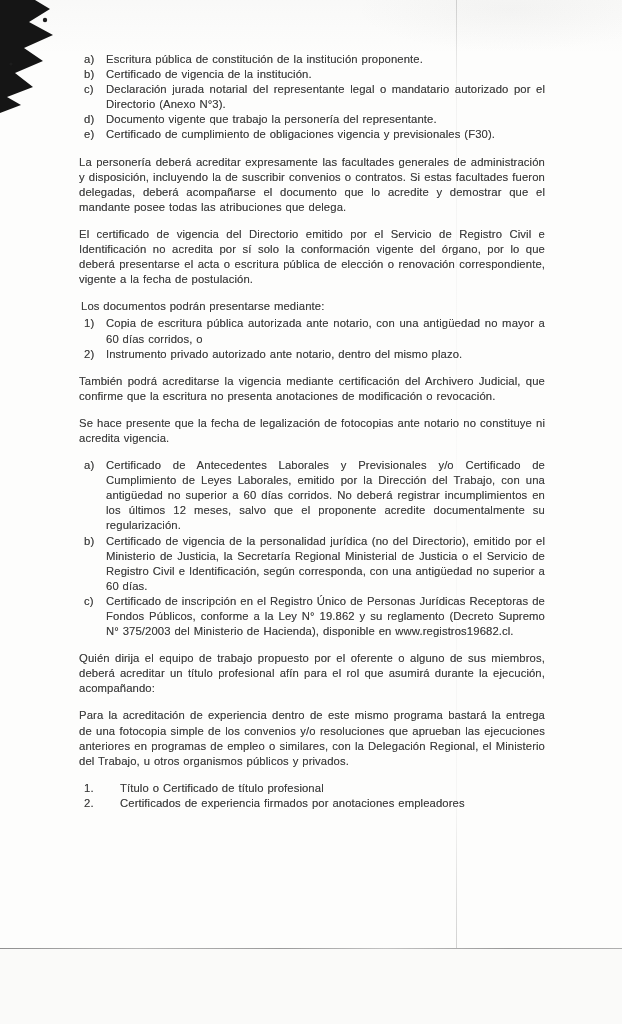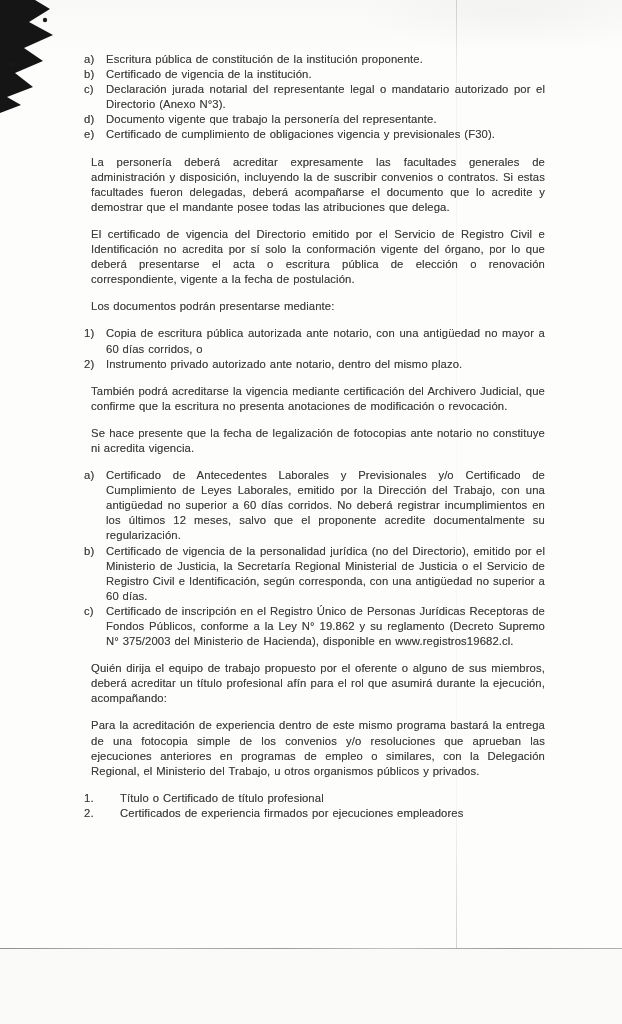--- a/index.html
+++ b/index.html
@@ -48,22 +48,22 @@
   .content {
     position: absolute; left: 79px; top: 52px; width: 466px;
     color: #3e3e3e;
     font-size: 11.3px;
     line-height: 15.1px;
     text-align: justify;
     letter-spacing: 0.1px;
     word-spacing: 0.6px;
     text-shadow: 0 0 0.6px rgba(62,62,62,0.55);
   }
-  .block { margin: 0 0 12px 12px; }
-  .intro { margin: 12px; }
+  .block { margin: 0 0 12px 0; }
+  .intro { margin: 2px; }
   .list { margin: 0 0 12px 0; }
   .li { display: flex; padding-left: 5px; }
   .mk { flex: 0 0 22px; }
   .mk.wide { flex: 0 0 36px; }
   .tx { flex: 1; text-align: justify; }
   .heading { font-weight: 700; margin: 14px 0 12px 0; }
 </style>
 </head>
 <body>
 
@@ -144,21 +144,21 @@
 
     <p class="block">Para la acreditación de experiencia dentro de este mismo programa bastará la entrega de una fotocopia simple de los convenios y/o resoluciones que aprueban las ejecuciones anteriores en programas de empleo o similares, con la Delegación Regional, el Ministerio del Trabajo, u otros organismos públicos y privados.</p>
 
     <div class="list">
       <div class="li">
         <span class="mk wide">1.</span>
         <span class="tx">Título o Certificado de título profesional</span>
       </div>
       <div class="li">
         <span class="mk wide">2.</span>
-        <span class="tx">Certificados de experiencia firmados por ejecuciones empleadores</span>
+        <span class="tx">Certificados de experiencia firmados por anotaciones empleadores</span>
       </div>
     </div>
 
   </div>
 
   <div class="bottom-line"></div>
   <div class="below-sheet"></div>
 </div>
 
 </body></html>

